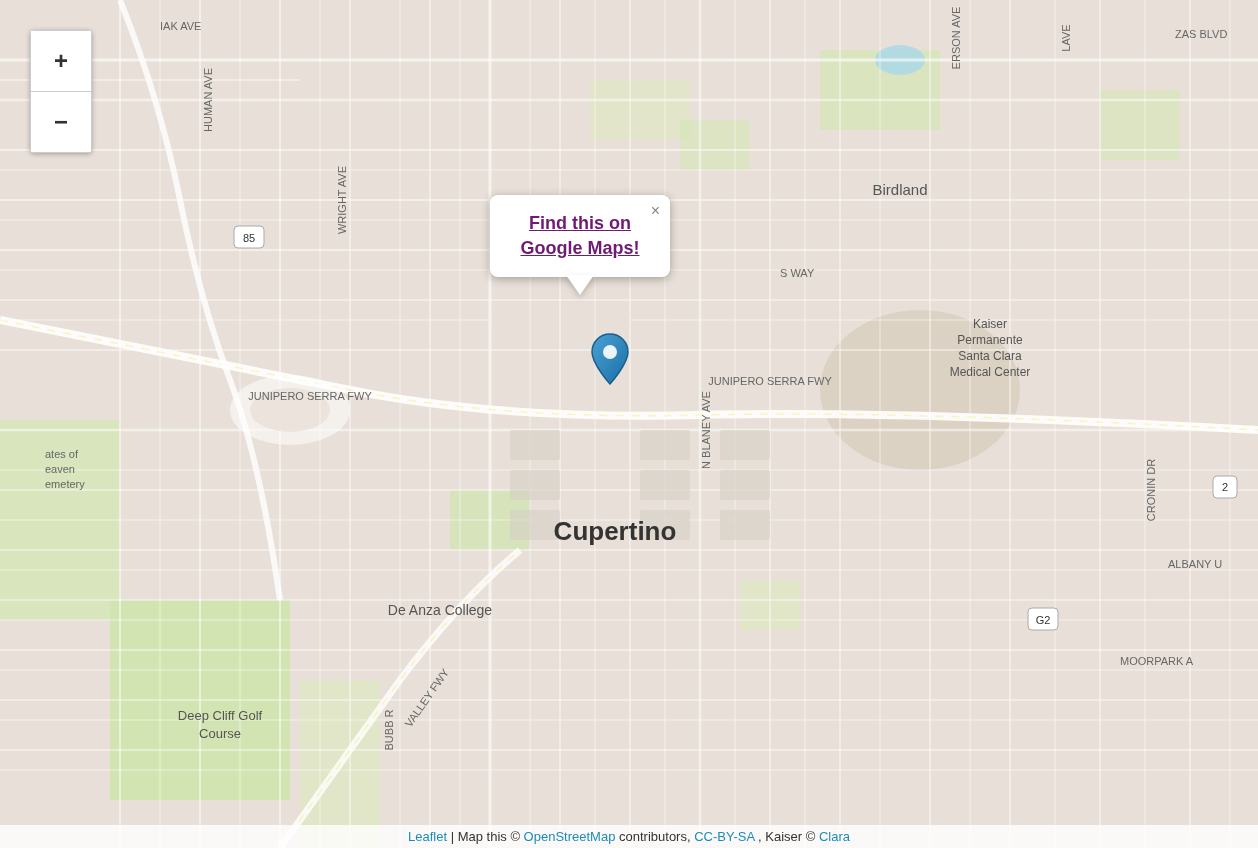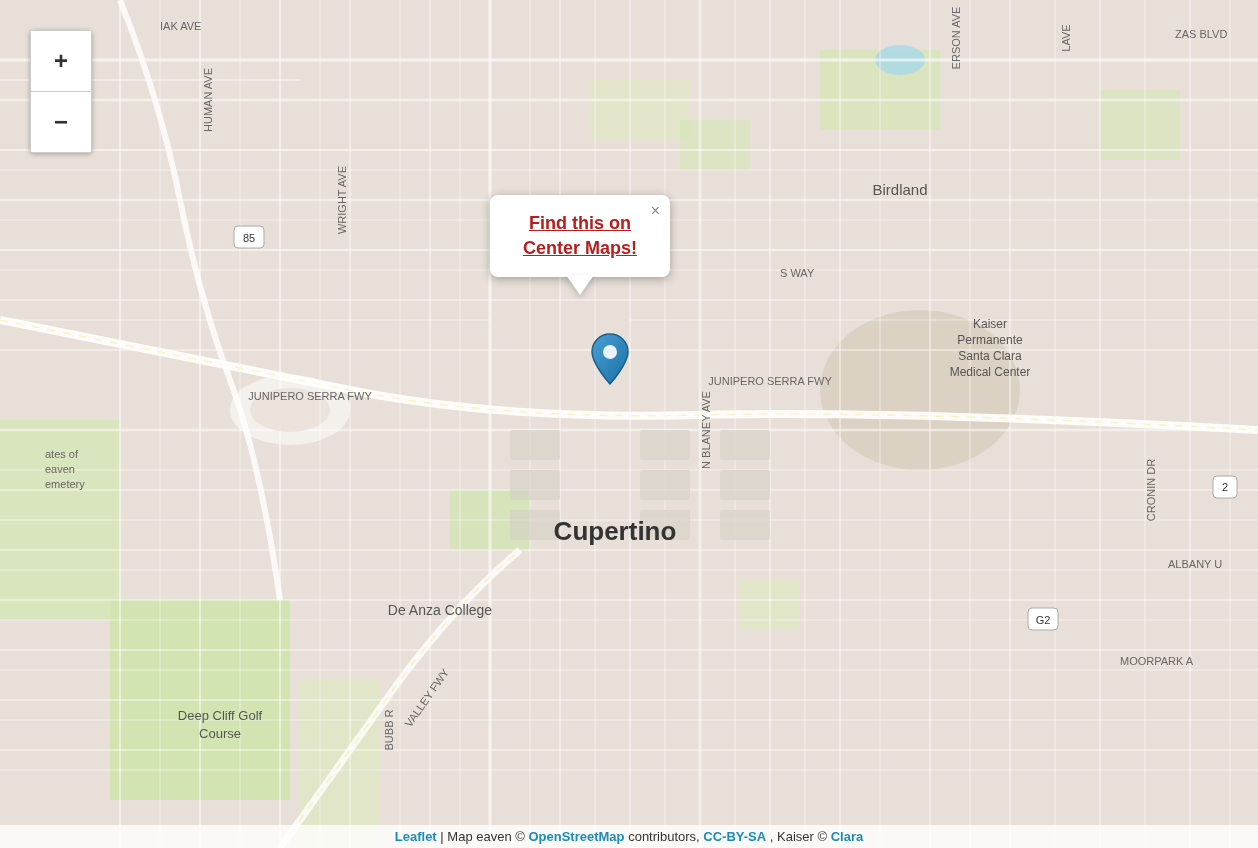--- a/index.html
+++ b/index.html
@@ -78,21 +78,21 @@
     .popup-close {
       position: absolute;
       top: 8px;
       right: 10px;
       cursor: pointer;
       color: #888;
       font-size: 16px;
       line-height: 1;
     }
     .popup-link {
-      color: #b91c1c;
+      color: #701a75;
       font-weight: bold;
       font-size: 18px;
       text-decoration: underline;
       cursor: pointer;
       line-height: 1.4;
       text-align: right;
     }
 
     
     .map-pin {
@@ -113,21 +113,20 @@
       background: rgba(255,255,255,0.8);
       padding: 4px 10px;
       font-size: 13px;
       color: #333;
       text-align: center;
       z-index: 100;
     }
     .attribution a {
       color: #1a8cba;
       text-decoration: none;
-      font-weight: bold;
     }
   </style>
 </head>
 <body>
 
 <div id="map-container">
 
   <svg class="map-bg" viewBox="0 0 1258 848" xmlns="http://www.w3.org/2000/svg">
 
     <rect width="1258" height="848" fill="#e8e0d8"></rect>
@@ -288,40 +287,40 @@
   <div class="zoom-controls">
     <button class="zoom-btn">+</button>
     <div class="zoom-divider"></div>
     <button class="zoom-btn">−</button>
   </div>
 
   <div class="map-popup">
     <span class="popup-close">×</span>
     <a class="popup-link" href="#">
       <span>Find this on</span><br>
-      <span>Center Maps!</span>
+      <span>Google Maps!</span>
     </a>
   </div>
 
   <div class="map-pin">
     <svg viewBox="0 0 40 55" xmlns="http://www.w3.org/2000/svg">
       <defs>
         <linearGradient id="pinGrad" x1="0%" y1="0%" x2="100%" y2="100%">
           <stop offset="0%" style="stop-color:#4a9fd4;stop-opacity:1"></stop>
           <stop offset="100%" style="stop-color:#1a6fa6;stop-opacity:1"></stop>
         </linearGradient>
       </defs>
       <path d="M20 2 C10 2 2 10 2 20 C2 32 20 52 20 52 C20 52 38 32 38 20 C38 10 30 2 20 2 Z" fill="url(#pinGrad)" stroke="#1a5f8a" stroke-width="1.5"></path>
       <circle cx="20" cy="20" r="7" fill="white" opacity="0.9"></circle>
     </svg>
   </div>
 
   <div class="attribution">
     <a href="#">Leaflet</a>
-    <span> | Map eaven © </span>
+    <span> | Map this © </span>
     <a href="#">OpenStreetMap</a>
     <span> contributors, </span>
     <a href="#">CC-BY-SA</a>
     <span>, Kaiser © </span>
     <a href="#">Clara</a>
   </div>
 
 </div>
 
 </body></html>

